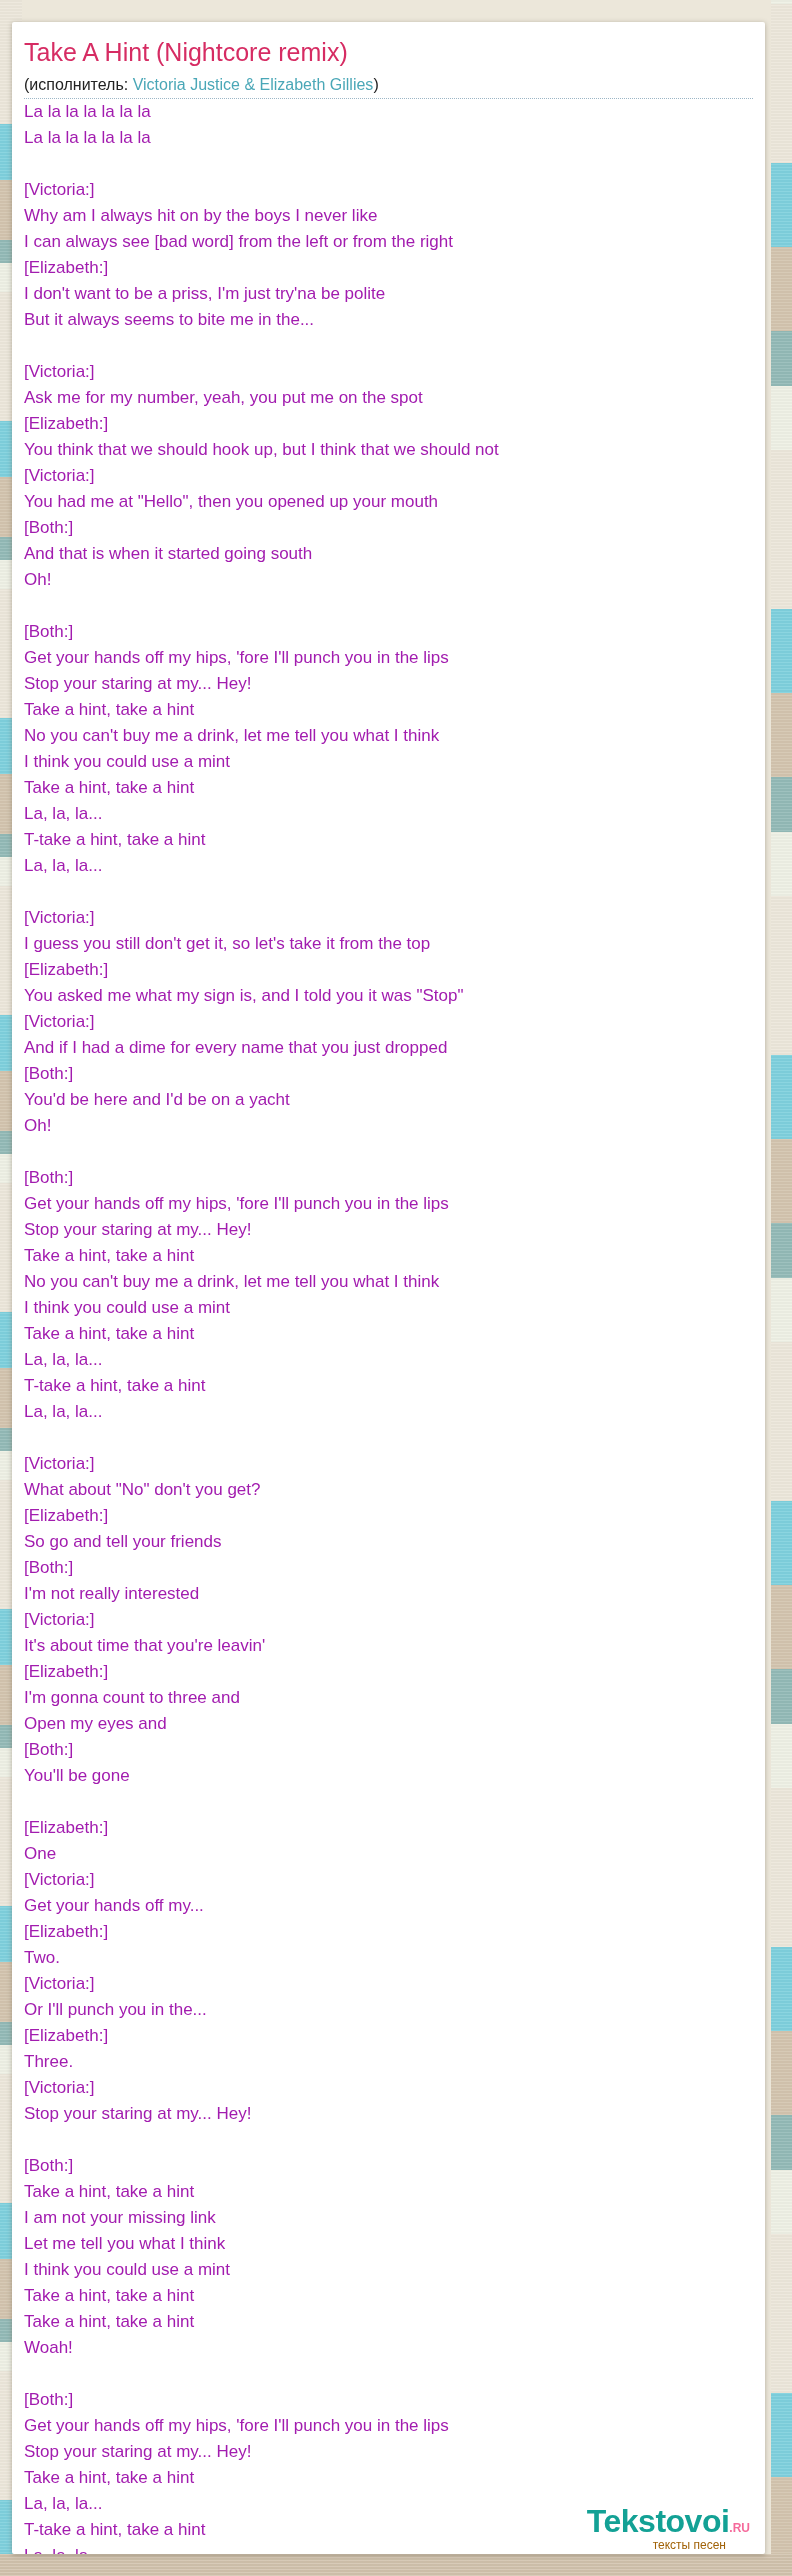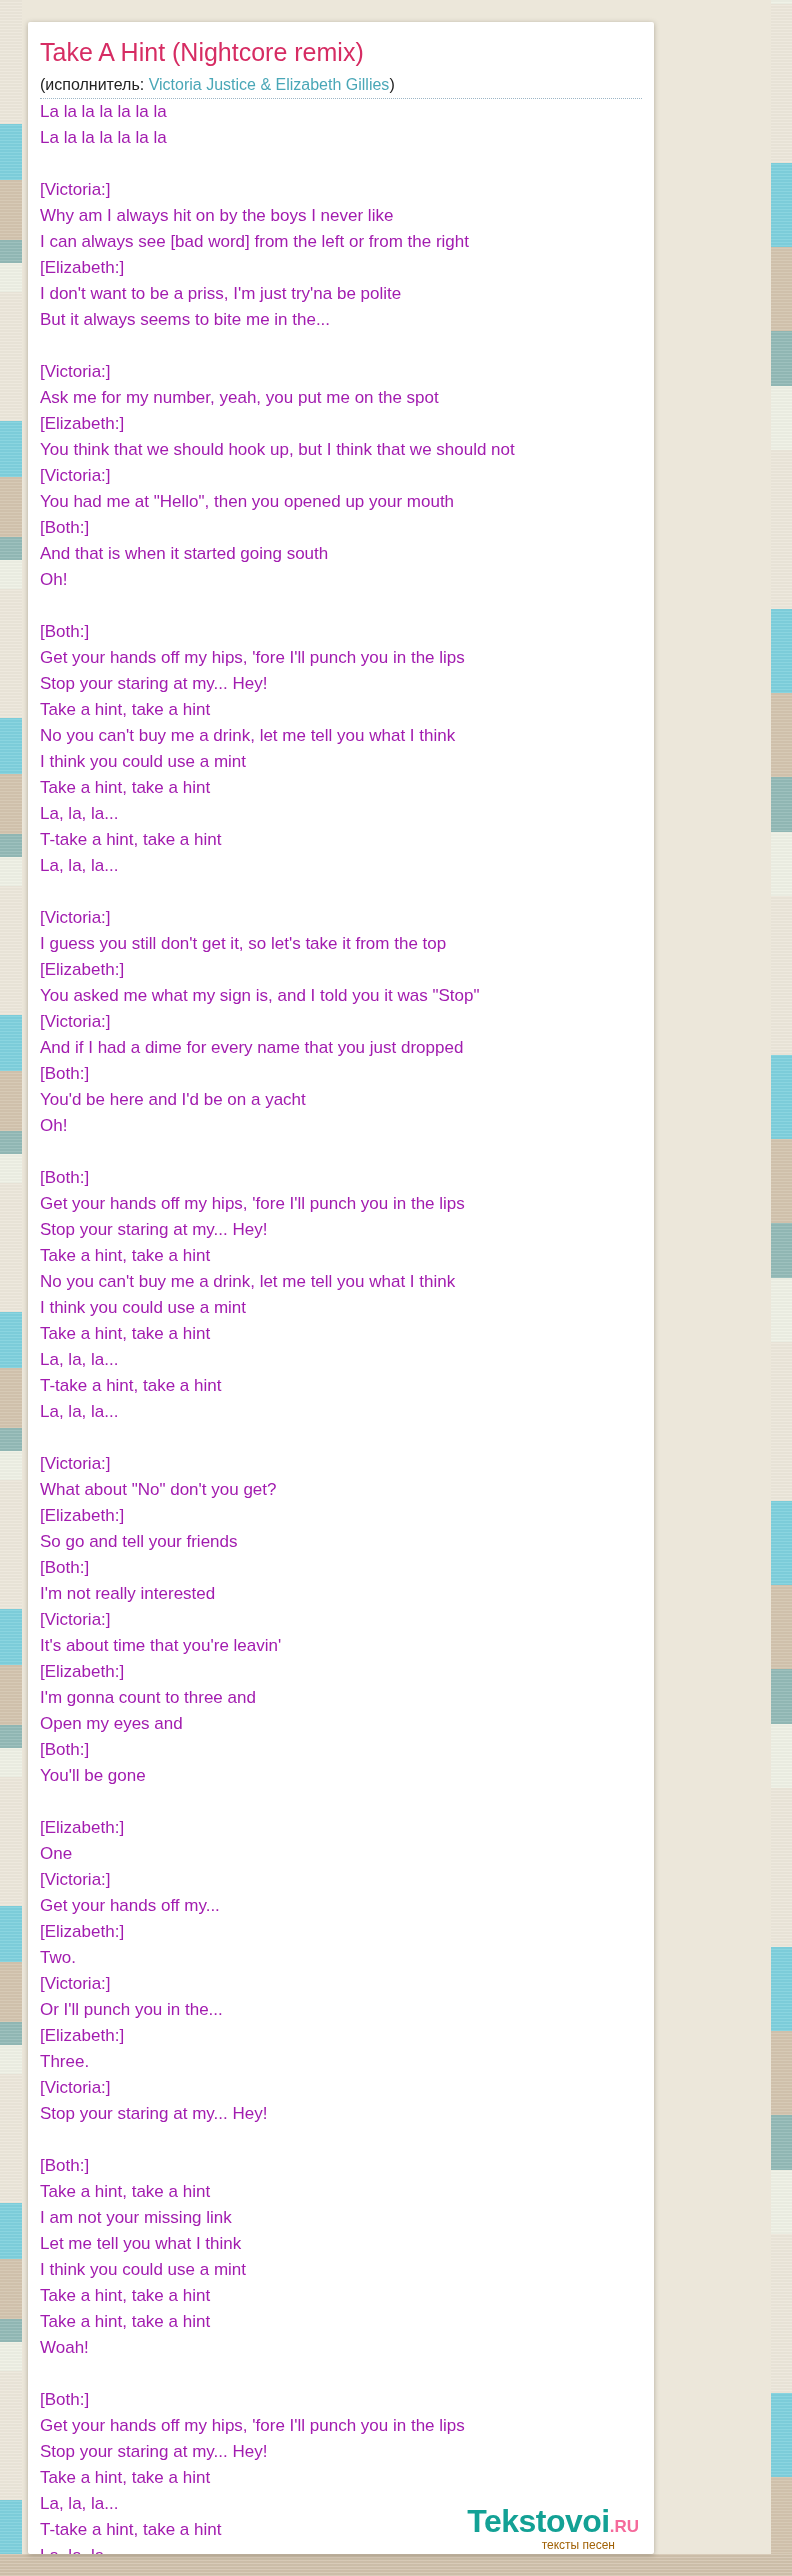--- a/index.html
+++ b/index.html
@@ -37,21 +37,21 @@
   }
   .bottom-band {
     position: absolute; left: 0; right: 0; bottom: 0; height: 22px; z-index: 1;
     background-image:
       repeating-linear-gradient(0deg, rgba(255,255,255,.14) 0 1px, rgba(0,0,0,0.03) 1px 3px);
     background-color: #d2c3ad;
   }
 
   
   .content-box {
-    position: absolute; left: 28px; top: 22px; width: 626px; height: 2532px;
+    position: absolute; left: 12px; top: 22px; width: 753px; height: 2532px;
     box-sizing: border-box;
     background: #ffffff;
     border-radius: 2px;
     box-shadow: 0 1px 5px rgba(100, 90, 70, 0.45);
     padding: 0 12px;
     overflow: hidden;
     z-index: 2;
   }
 
   h1.song-title {
@@ -95,21 +95,21 @@
     line-height: 1;
     cursor: pointer;
   }
   .logo-wordmark {
     font-size: 32px;
     font-weight: 700;
     color: #13a195;
     letter-spacing: -0.5px;
   }
   .logo-domain {
-    font-size: 17px;
+    font-size: 12px;
     font-weight: 700;
     color: #f56a9b;
   }
   .logo-tagline {
     font-size: 12px;
     font-weight: 400;
     color: #a16207;
     margin-top: 2px;
     padding-right: 24px;
   }

